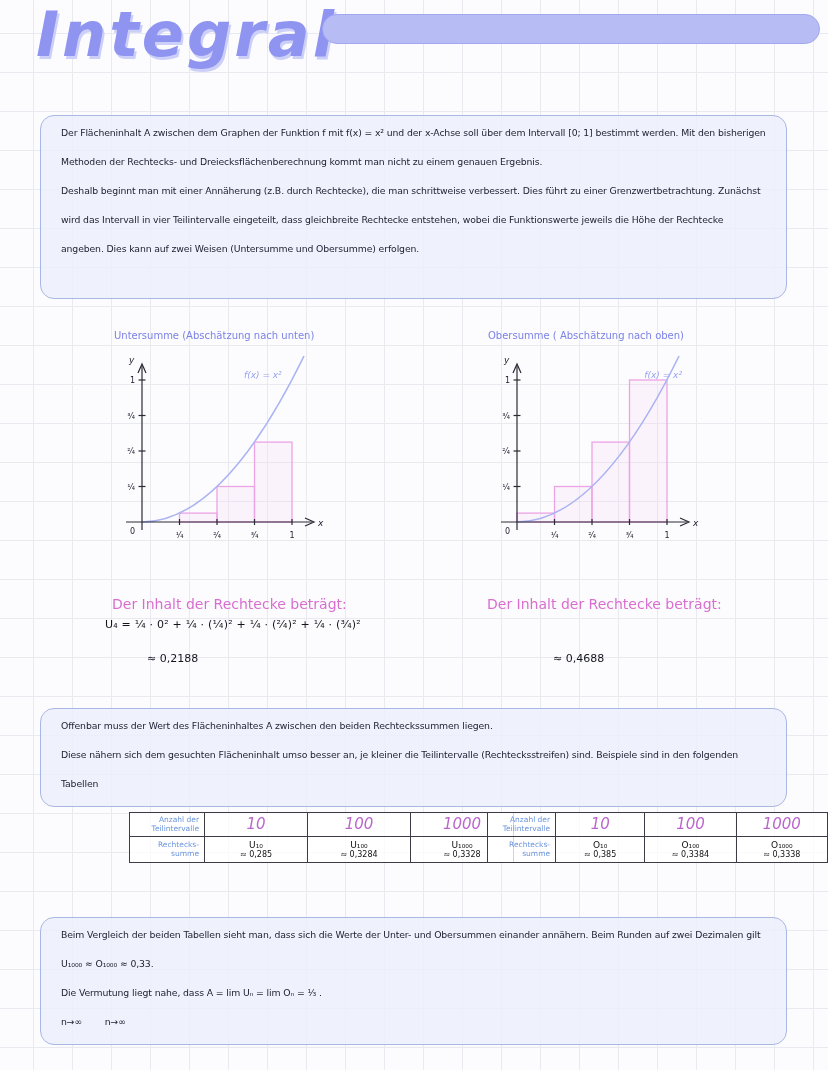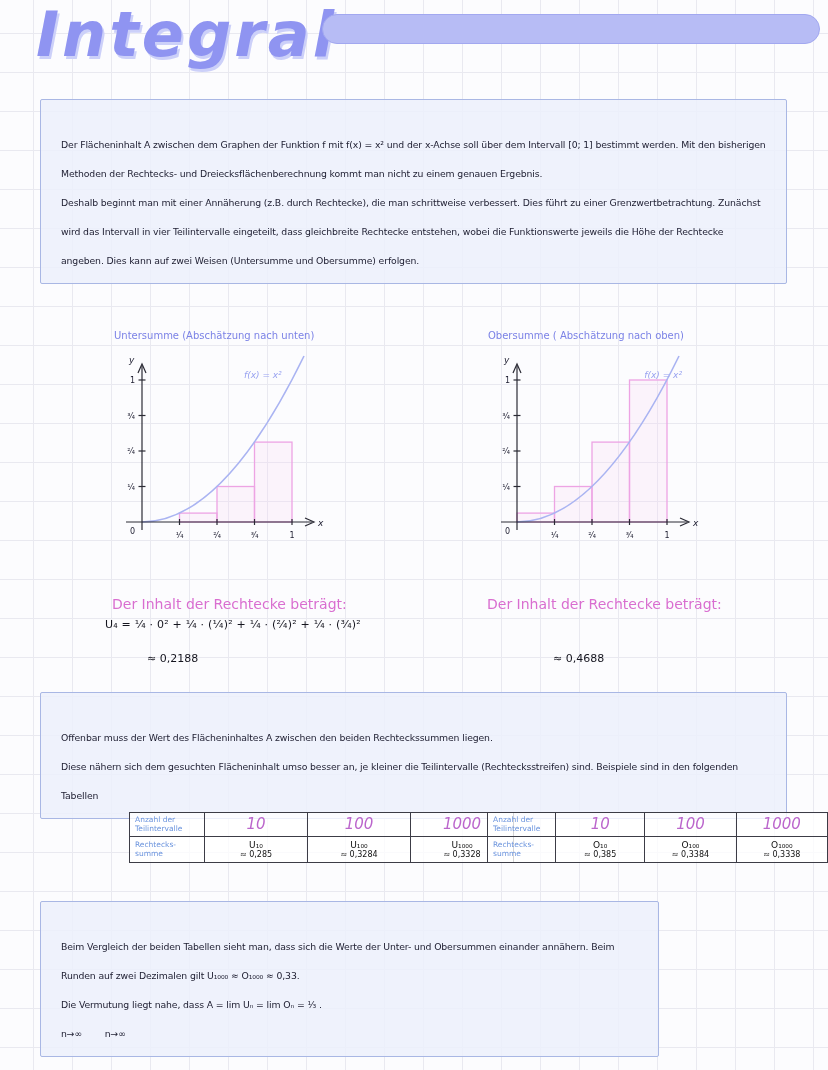--- a/index.html
+++ b/index.html
@@ -19,27 +19,27 @@
     text-shadow:2px 3px 0 #ccd0f9;
   }
   .title-pill {
     position:absolute; left:322px; top:14px; width:498px; height:30px;
     background:#b7bcf5; border:1px solid #a2a8f0; border-radius:16px;
     box-sizing:border-box;
   }
   .note-box {
     position:absolute; box-sizing:border-box;
     background:rgba(236,240,251,0.85);
-    border:1.5px solid #a9b7e4; border-radius:2px;
-    padding:30px 20px 8px 20px; color:#1d1d30;
+    border:1.5px solid #a9b7e4; border-radius:14px;
+    padding:2px 20px 8px 20px; color:#1d1d30;margin-top:16px;
   }
   .note-box p { margin:0; font-size:9.3px; line-height:29px; letter-spacing:-0.12px; }
   #intro-box  { left:40px; top:99px;  width:747px; min-height:184px; }
   #middle-box { left:40px; top:692px; width:747px; min-height:87px; }
-  #bottom-box { left:40px; top:901px; width:619px; min-height:122px; }
+  #bottom-box { left:40px; top:901px; width:747px; min-height:122px; }
   .limit-note { white-space:pre; font-size:7.5px; line-height:10px; margin:-8px 0 0 188px; color:#1d1d30; }
 
   .graph-title { position:absolute; font-size:10px; color:#7b82e6; }
   #left-graph-title  { left:114px; top:330px; }
   #right-graph-title { left:488px; top:330px; }
   .graph { position:absolute; }
   #left-graph  { left:102px; top:350px; }
   #right-graph { left:477px; top:350px; }
 
   .pink-caption { position:absolute; font-size:14px; color:#d96ed0; }
@@ -50,21 +50,21 @@
   #right-formula { left:482px; top:618px; width:320px; }
   .formula-result { position:absolute; font-size:11px; color:#15151f; }
   #left-result  { left:147px; top:652px; }
   #right-result { left:553px; top:652px; }
 
   .mini-table { position:absolute; border-collapse:collapse; background:rgba(255,255,255,0.78); }
   #left-table  { left:129px; top:812px; }
   #right-table { left:487px; top:812px; }
   .mini-table td { border:1px solid #3c3c46; text-align:center; vertical-align:middle; padding:2px 5px; }
   .mini-table td.corner, .mini-table td.rowlabel {
-    color:#6a93dd; font-size:7.5px; text-align:left; width:64px; line-height:1.25;
+    color:#6a93dd; font-size:7.5px; text-align:right; width:64px; line-height:1.25;
   }
   .mini-table td.colnum { color:#bb66cc; font-size:15px; font-style:italic; width:56px; }
   .mini-table td.cell { width:56px; padding:3px 23px; }
   .cell .sym { font-size:9px; color:#111; }
   .cell .val { font-size:8px; color:#111; }
 </style>
 </head>
 <body>
 
 <div class="page">

